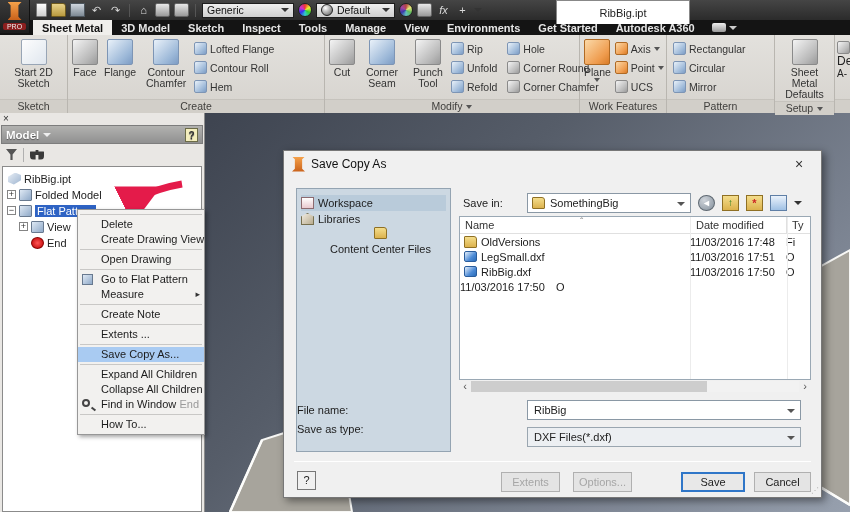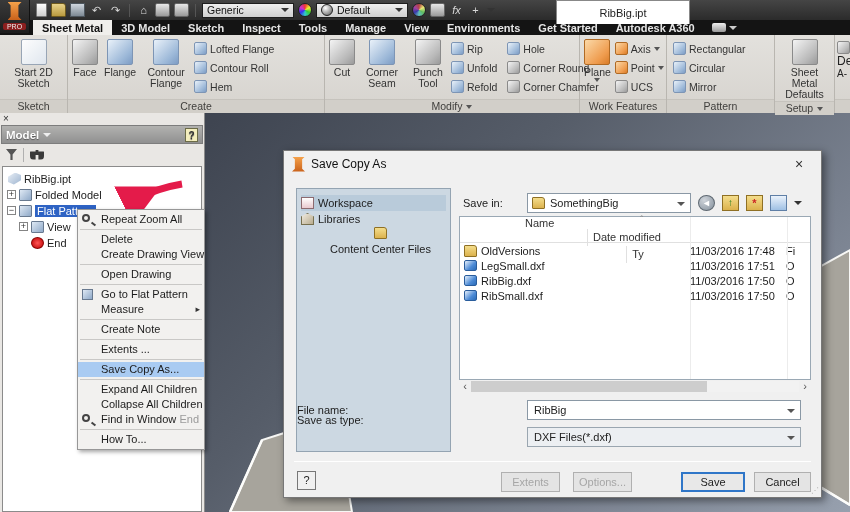--- a/index.html
+++ b/index.html
@@ -128,21 +128,21 @@
   .combo-arrow { position:absolute; right:5px; top:8px; width:0; height:0;
     border-left:4px solid transparent; border-right:4px solid transparent; border-top:4px solid #555; }
   .navicons { position:absolute; left:414px; top:44px; display:flex; gap:7px; align-items:center; }
   .nico { width:17px; height:16px; }
   .nico.back { border-radius:50%; background:radial-gradient(circle at 35% 30%,#cfd4da,#84909c); border:1px solid #5d6770;
     color:#fff; font-size:9px; text-align:center; line-height:15px; }
   .nico.up { background:linear-gradient(#f4dd8b,#dcb24d); border:1px solid #8f7024; color:#1c7a1c; font-weight:bold; font-size:10px; text-align:center; line-height:14px; }
   .nico.newf { background:linear-gradient(#f4dd8b,#dcb24d); border:1px solid #8f7024; color:#c22; font-weight:bold; font-size:11px; text-align:center; line-height:14px; }
   .nico.views { background:linear-gradient(#eaf2fb,#9fc0e4); border:1px solid #5f7fa6; }
   .flist { position:absolute; left:175px; top:65px; width:352px; height:164px; background:#fff; border:1px solid #9aa8b4; }
-  .fhead { display:flex; height:26px; border-bottom:1px solid #e0e0e0; color:#333; align-items:center;flex-direction:column; }
+  .fhead { display:flex; height:17px; border-bottom:1px solid #e0e0e0; color:#333; align-items:center; }
   .fh { padding-left:5px; }
   .fh.name { width:230px; position:relative; }
   .fh.date { width:96px; border-left:1px solid #e0e0e0; height:17px; line-height:17px; }
   .fh.type { flex:1; border-left:1px solid #e0e0e0; height:17px; line-height:17px; }
   .sortmark { position:absolute; left:120px; top:-2px; color:#888; font-size:10px; }
   .frow { display:flex; height:15px; align-items:center; color:#1c1c1c; }
   .fcell.name { width:230px; display:flex; align-items:center; gap:4px; padding-left:4px; }
   .fcell.date { width:96px; }
   .fcell.type { flex:1; }
   .fico { width:13px; height:11px; flex:none; }
@@ -178,21 +178,21 @@
     <span class="qsep"></span>
     <span class="qicon">⌂</span>
     <span class="qicon shape"></span>
     <span class="qicon shape"></span>
     <span class="qsep"></span>
     <div class="tcombo" style="width:92px">
       <span style="flex:1">Generic</span>
       <span class="tri-d"></span>
     </div>
     <span class="colorwheel"></span>
-    <div class="tcombo" style="width:92px">
+    <div class="tcombo" style="width:79px">
       <span class="sphere"></span>
       <span style="flex:1">Default</span>
       <span class="tri-d"></span>
     </div>
     <span class="colorwheel" style="filter:saturate(.6)"></span>
     <span class="qicon shape"></span>
     <span class="qicon" style="font-style:italic">fx</span>
     <span class="qicon">+</span>
     <span class="tri-d"></span>
   </div>
@@ -240,21 +240,21 @@
       <div class="bigbtn">
         <span class="ric gray"></span>
         <span>Face</span>
       </div>
       <div class="bigbtn">
         <span class="ric"></span>
         <span>Flange</span>
       </div>
       <div class="bigbtn">
         <span class="ric"></span>
-        <span style="width:48px">Contour Flange</span>
+        <span style="width:48px">Contour Chamfer</span>
       </div>
       <div class="smallcol">
         <div class="smallbtn">
             <span class="ric sm"></span>
             <span>Lofted Flange</span>
           </div>
         <div class="smallbtn">
             <span class="ric sm"></span>
             <span>Contour Roll</span>
           </div>
@@ -446,24 +446,20 @@
 <svg class="arrowsvg" width="85" height="40">
   <defs>
       <marker id="ah" markerWidth="6" markerHeight="6" refX="4" refY="3" orient="auto">
         <path d="M6,0 L0,3 L6,6 Z" fill="#e41b4a"></path>
       </marker>
     </defs>
   <path d="M72,9 Q48,13 26,24" fill="none" stroke="#e41b4a" stroke-width="7" marker-end="url(#ah)"></path>
 </svg>
 
 <div class="cmenu">
-  <div class="mitem">
-    <span class="mag"></span>
-    <span>Repeat Zoom All</span>
-  </div>
   <div class="msep"></div>
   <div class="mitem"><span>Delete</span></div>
   <div class="mitem"><span>Create Drawing View</span></div>
   <div class="msep"></div>
   <div class="mitem"><span>Open Drawing</span></div>
   <div class="msep"></div>
   <div class="mitem">
     <span class="mico"></span>
     <span>Go to Flat Pattern</span>
   </div>
@@ -554,43 +550,39 @@
     </div>
     <div class="frow">
       <span class="fcell name">
           <span class="fico dxf"></span>
           <span>RibBig.dxf</span>
         </span>
       <span class="fcell date">11/03/2016 17:50</span>
       <span class="fcell type">O</span>
     </div>
     <div class="frow">
-      <span class="fcell name">
-          <span class="fico dxf"></span>
-          <span>RibSmall.dxf</span>
-        </span>
       <span class="fcell date">11/03/2016 17:50</span>
       <span class="fcell type">O</span>
     </div>
   </div>
 
   <div class="hscroll">
     <span class="harrow">‹</span>
     <span class="htrack">
         <span class="hthumb"></span>
       </span>
     <span class="harrow">›</span>
   </div>
 
   <span class="frow-label" style="left:13px; top:253px">File name:</span>
   <div class="fncombo">
     <span>RibBig</span>
     <span class="combo-arrow"></span>
   </div>
-  <span class="frow-label" style="left:13px; top:263px">Save as type:</span>
+  <span class="frow-label" style="left:13px; top:272px">Save as type:</span>
   <div class="satcombo">
     <span>DXF Files(*.dxf)</span>
     <span class="combo-arrow"></span>
   </div>
 
   <div class="dsep"></div>
   <div class="helpbtn">?</div>
   <div class="dbtn disabled" style="left:217px; width:59px">Extents</div>
   <div class="dbtn disabled" style="left:289px; width:59px">Options...</div>
   <div class="dbtn primary" style="left:397px; width:64px">Save</div>

